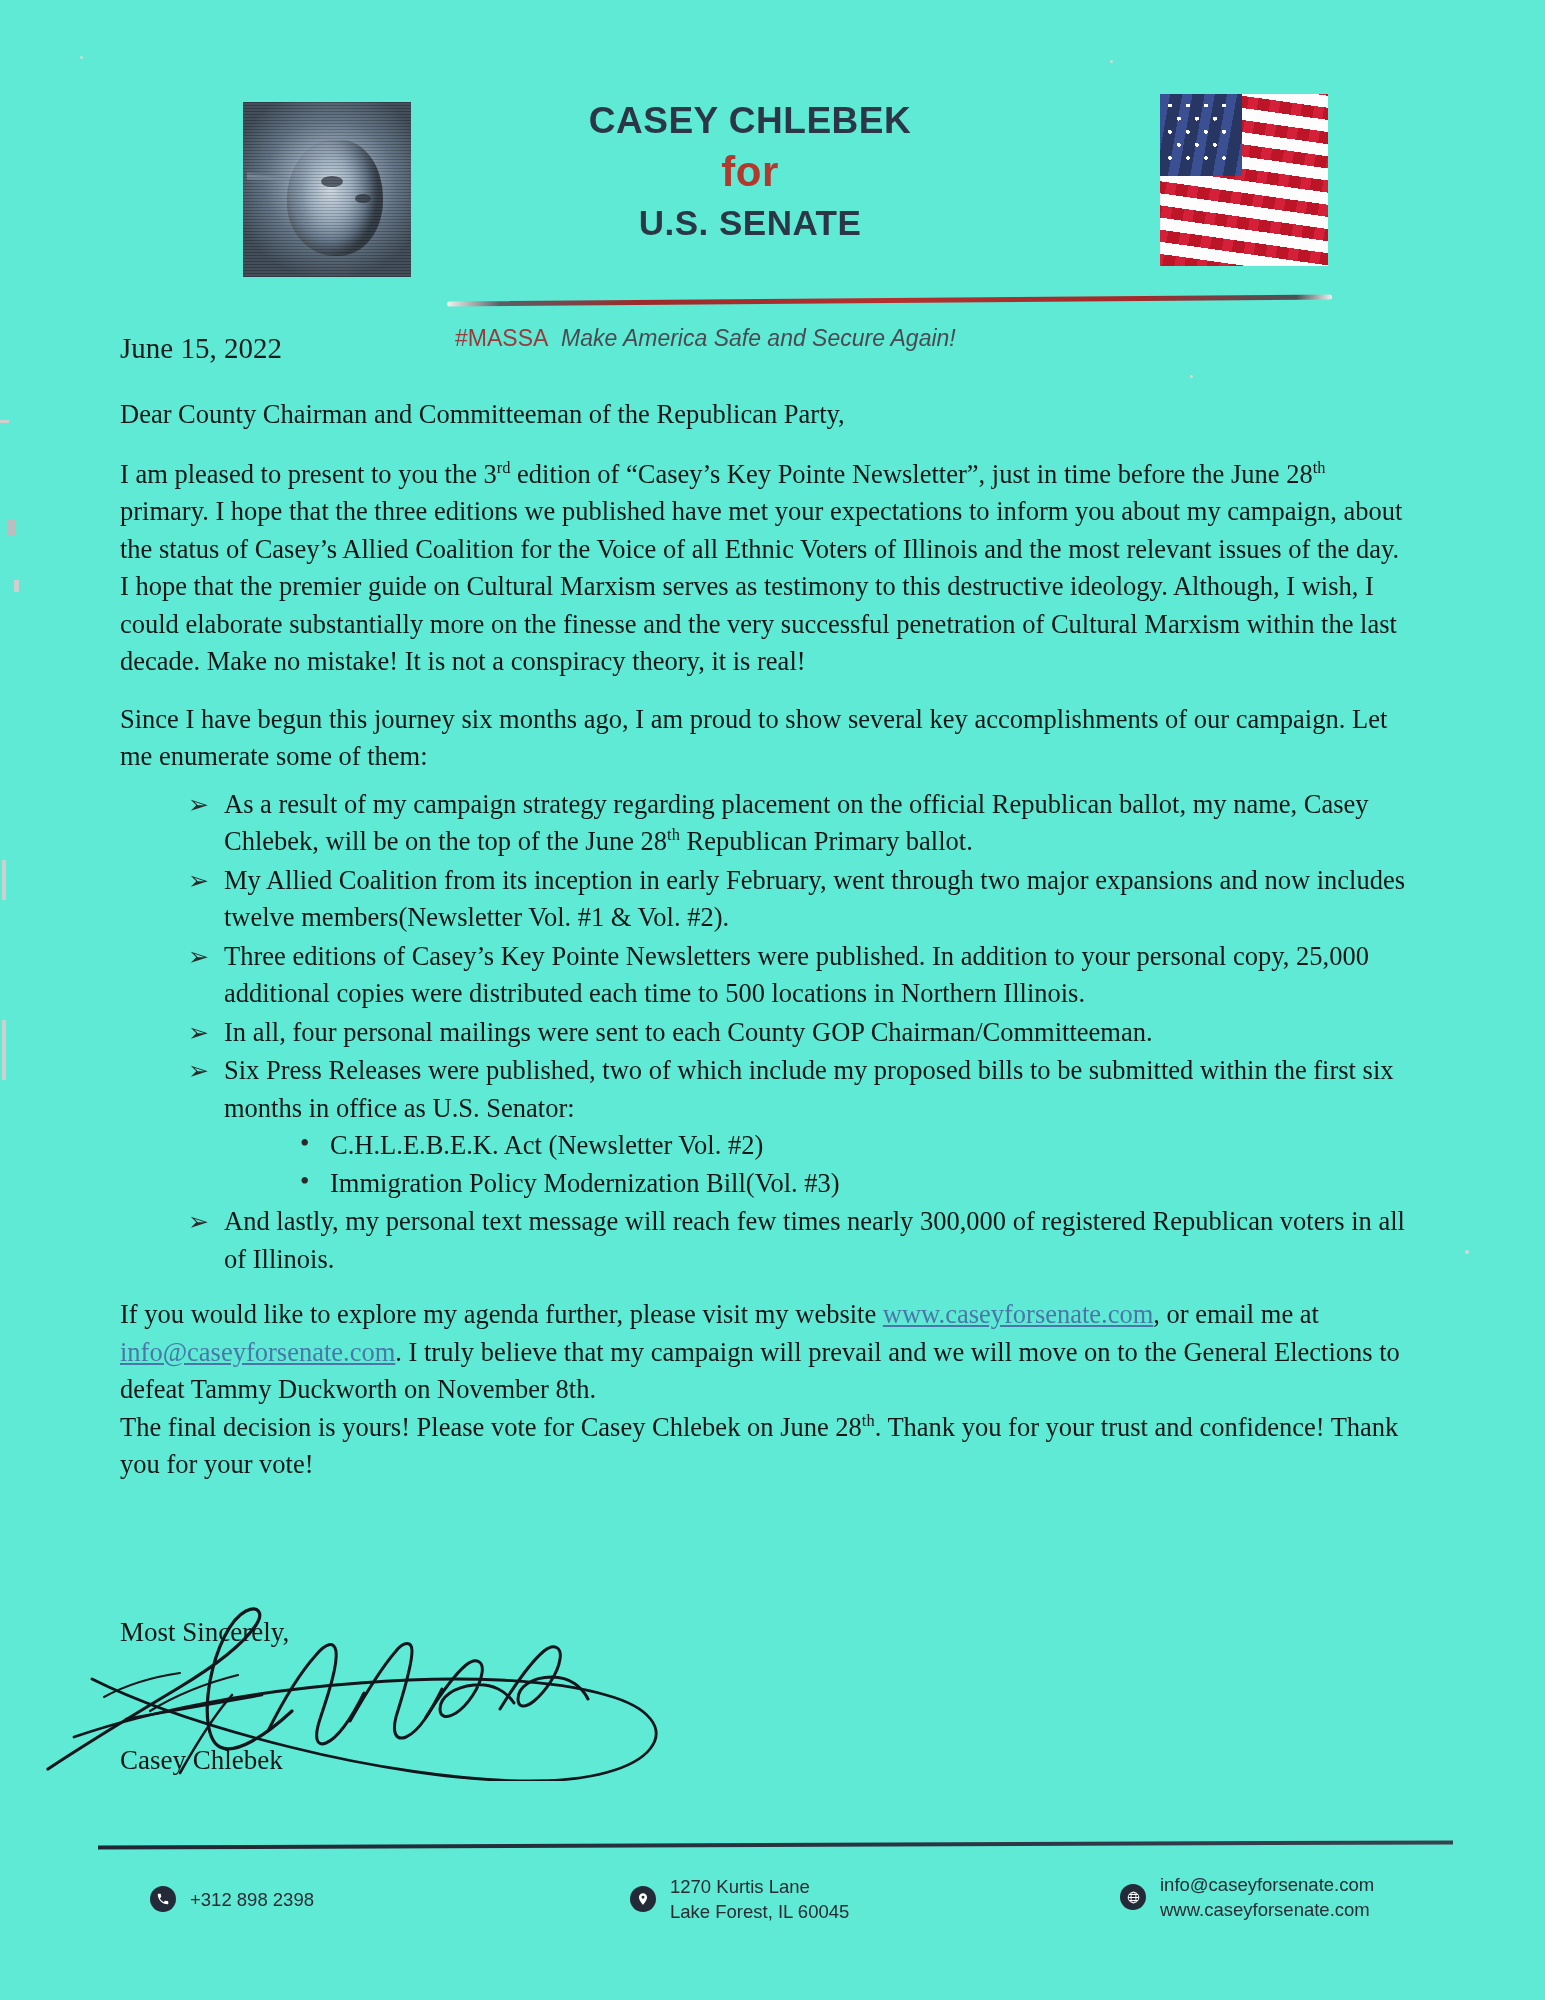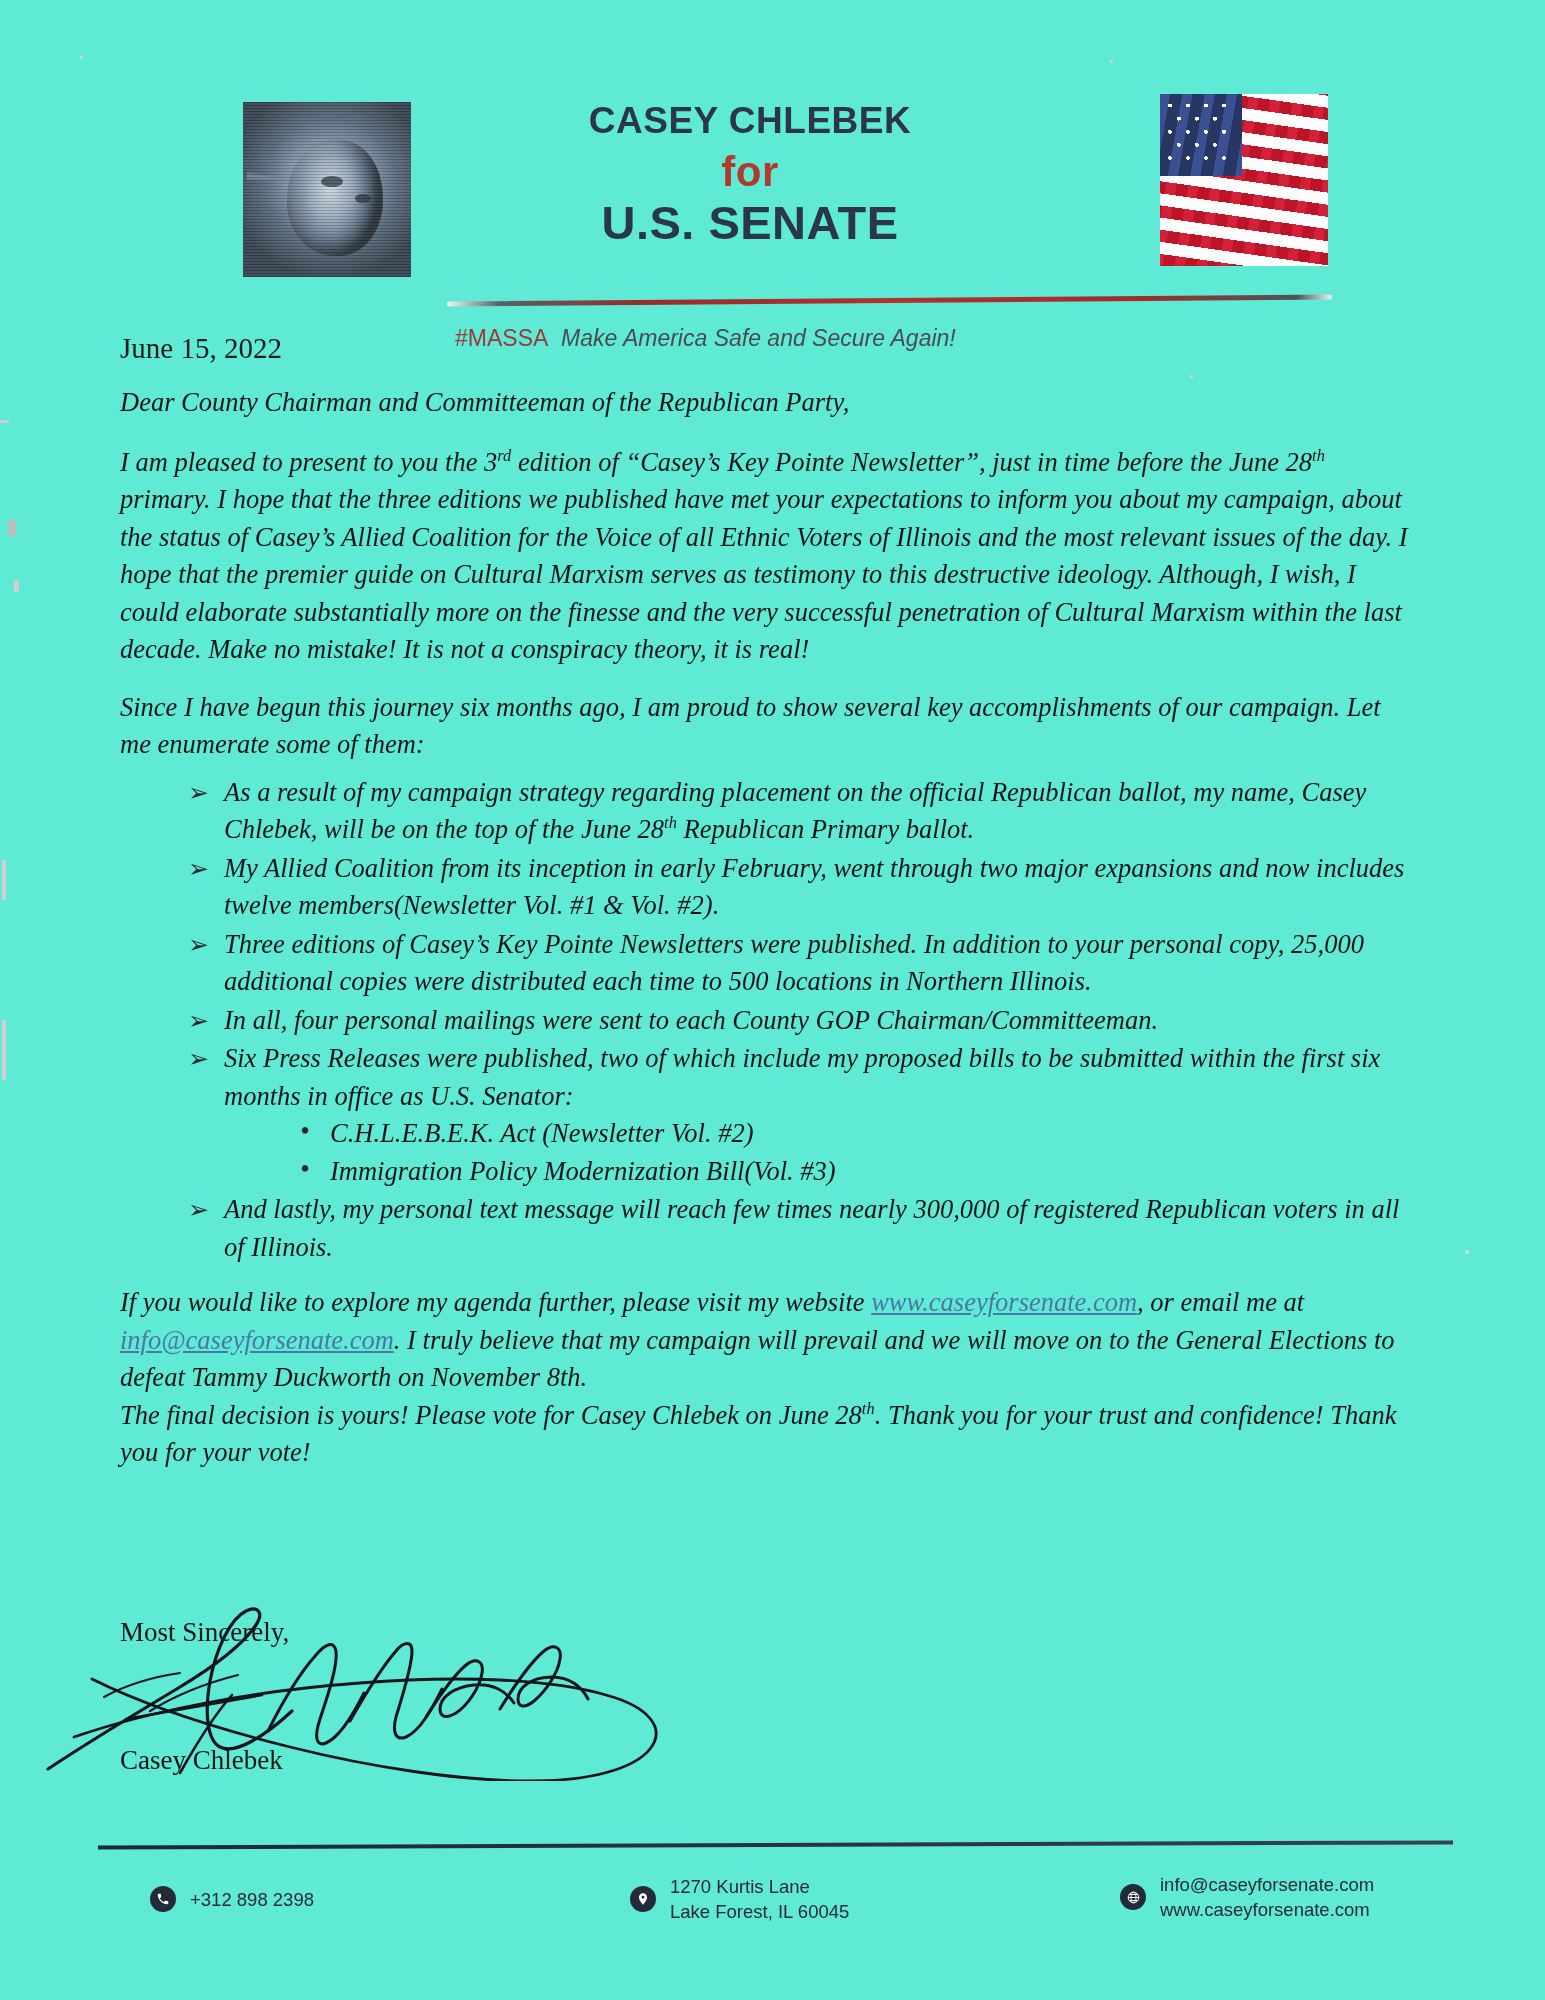--- a/index.html
+++ b/index.html
@@ -96,21 +96,21 @@
   .brand{
     position:absolute;left:430px;width:640px;top:0;
     text-align:center;
     font-family:"Liberation Sans", sans-serif;
     font-weight:bold;
     color:#2b3747;
     letter-spacing:.5px;
   }
   .brand-name{font-size:37px;line-height:52px;}
   .brand-for{font-size:42px;line-height:50px;color:#b03a2e;}
-  .brand-office{font-size:47px;line-height:52px;}
+  .brand-office{font-size:35px;line-height:52px;}
 
   .rule-red{
     position:absolute;left:447px;right:213px;top:298px;height:5px;
     background:linear-gradient(90deg,#f2f2f2 0%,#5a5f66 6%,#9c2a2a 22%,#b3312f 50%,#a32b2b 78%,#4d5258 96%,#efefef 100%);
     transform:rotate(-0.45deg);
     border-radius:2px;
   }
 
   .tagline{
     position:absolute;left:455px;top:325px;
@@ -123,25 +123,24 @@
   .tagline .slogan{font-style:italic;color:#4a4a52;}
 
   .date{
     position:absolute;left:120px;top:332px;
     font-size:29px;
     color:#1c1c1c;
   }
 
   
   .body{
-    position:absolute;left:120px;width:1290px;top:384px;
+    position:absolute;left:120px;width:1290px;top:396px;
     font-size:26.5px;
     line-height:37.5px;
     color:#161616;
-    font-style:italic;
   }
   .body p{margin:0 0 20px 0;}
   sup{font-size:.62em;vertical-align:super;line-height:0;}
 
   ul.arrows{
     list-style:none;margin:4px 0 18px 0;padding:0 0 0 68px;
   }
   ul.arrows > li{
     position:relative;margin:0 0 1px 0;padding-left:36px;
   }

